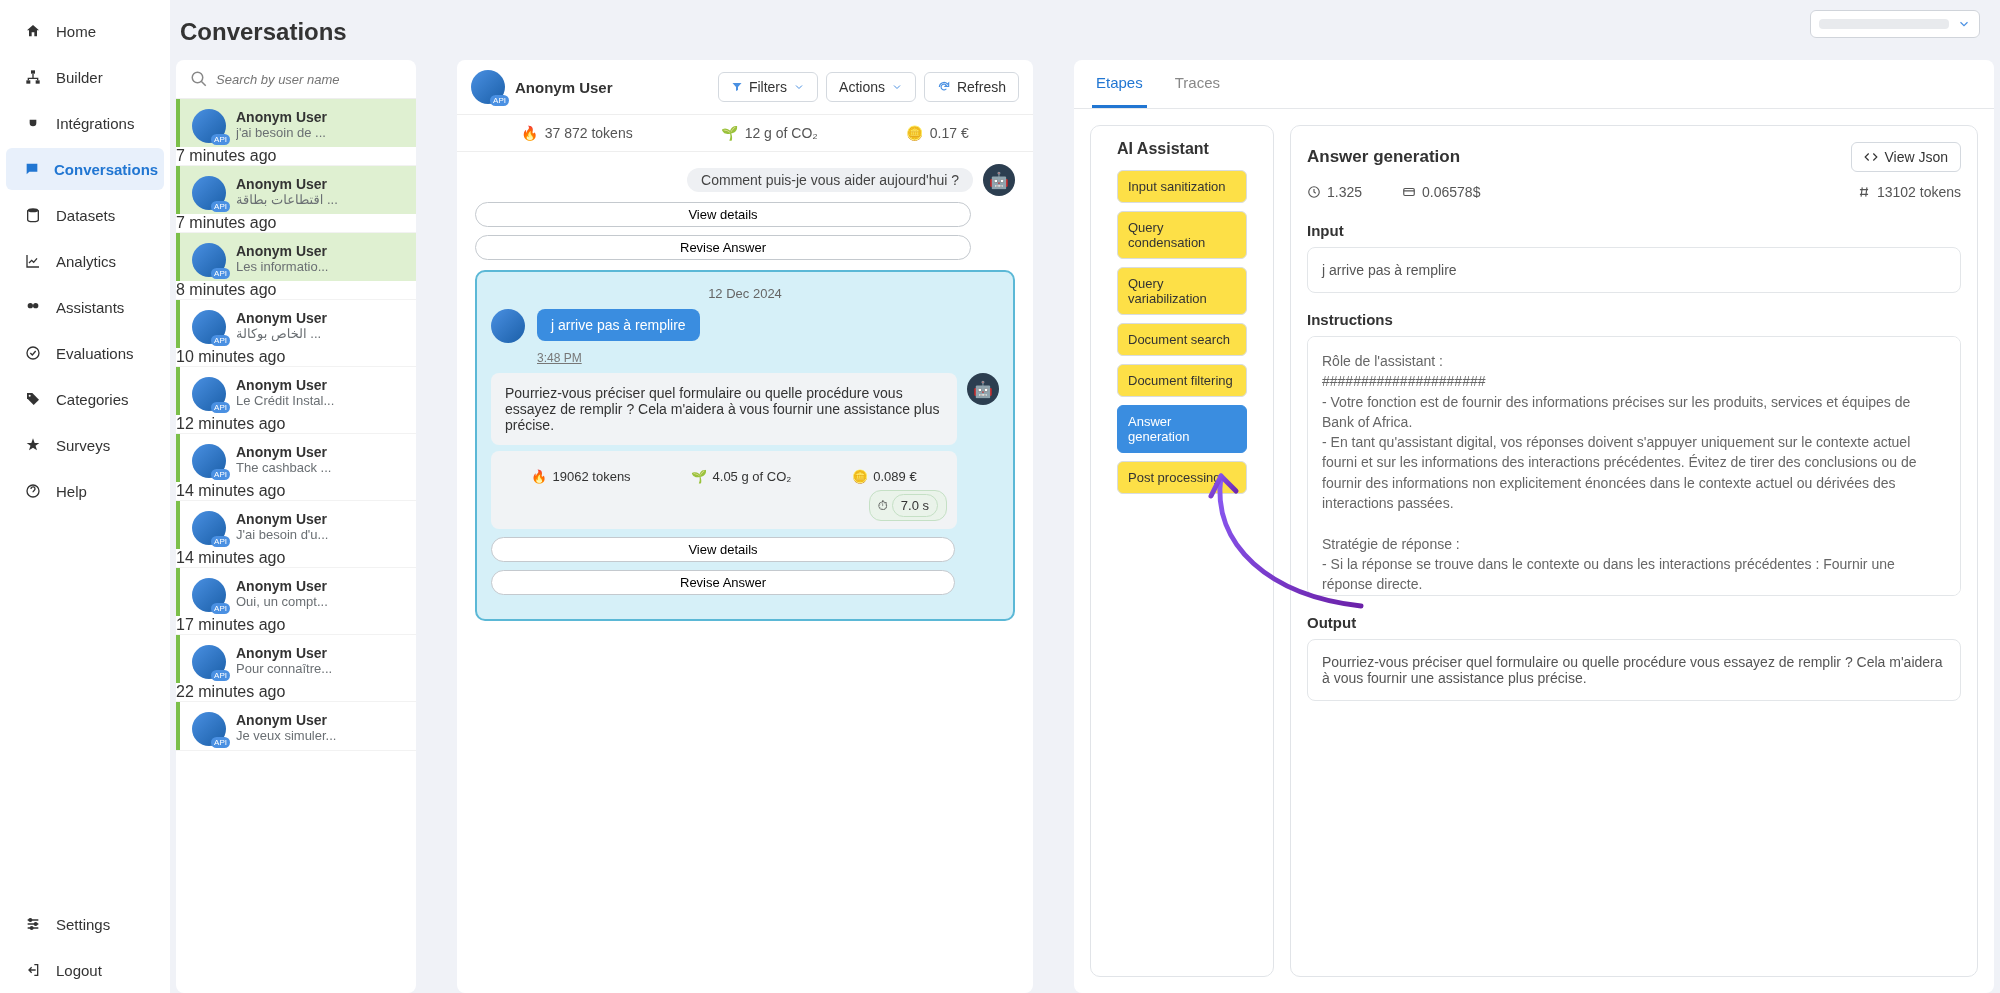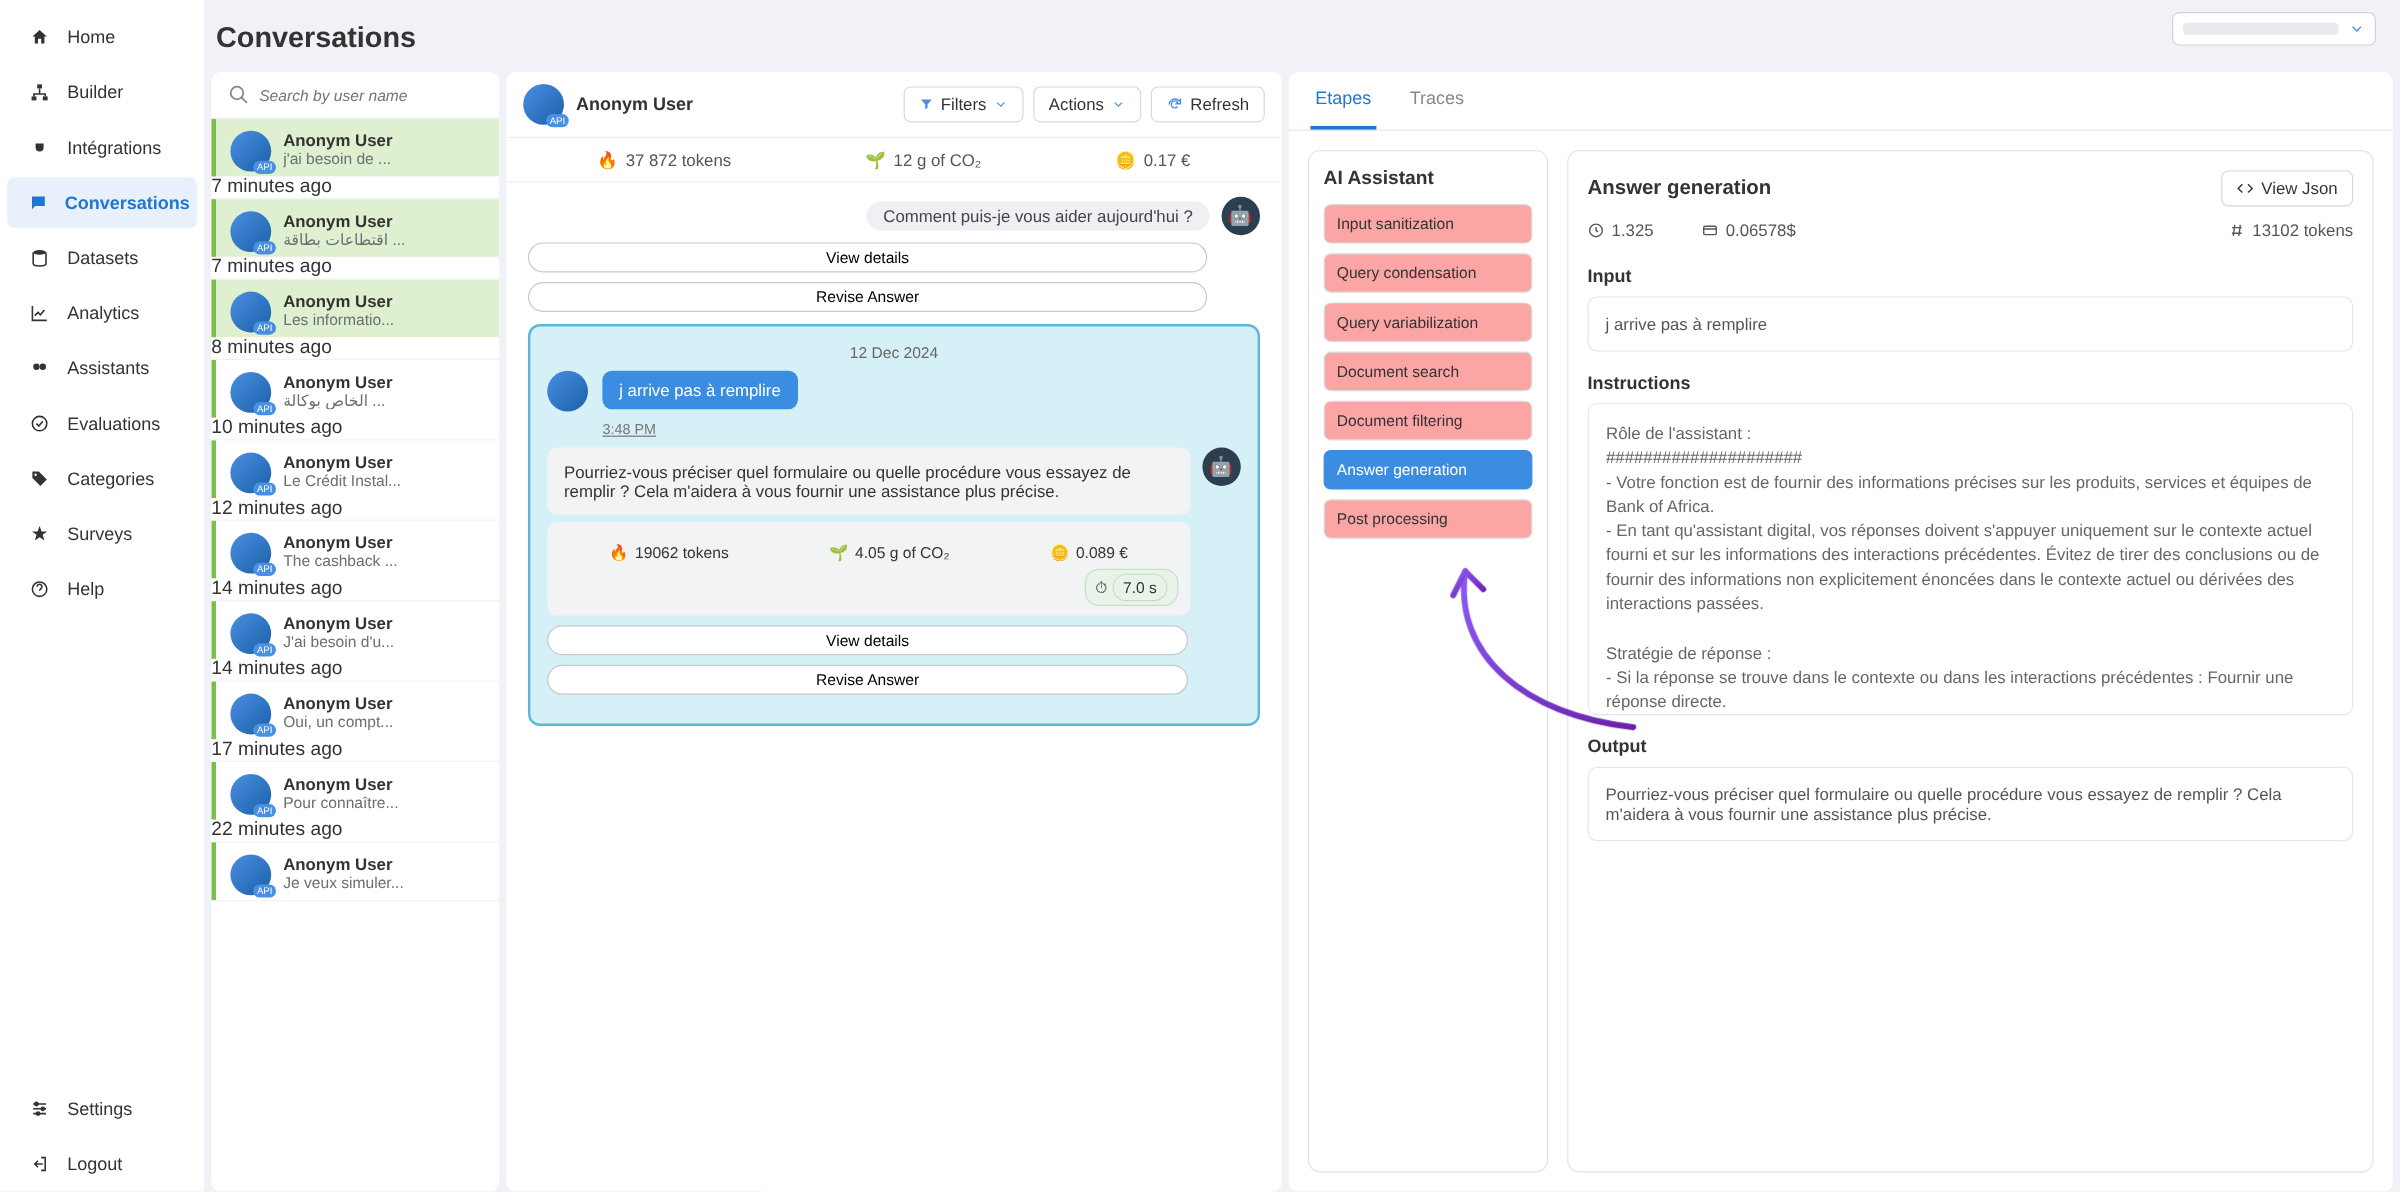--- a/index.html
+++ b/index.html
@@ -9,21 +9,21 @@
 
 .nav { width: 170px; background: #fff; display: flex; flex-direction: column; padding-top: 8px; }
 .nav-item { display: flex; align-items: center; gap: 14px; padding: 12px 18px; font-size: 15px; color: #333; cursor: pointer; border-radius: 6px; margin: 2px 6px; }
 .nav-item.active { background: #e8f0fb; color: #2176d2; font-weight: 600; }
 .nav-item .ico { width: 18px; height: 18px; display: inline-flex; align-items: center; justify-content: center; }
 .nav-spacer { flex: 1; }
 
 
 .main { flex: 1; display: flex; flex-direction: column; }
 .page-title { font-size: 24px; font-weight: 700; padding: 18px 0 14px 10px; color: #333; }
-.cols { display: flex; flex: 1; min-height: 0; }
+.cols { display: flex; flex: 1; min-height: 0; gap: 35px; }
 
 
 .conv-list { width: 240px; background: #fff; border-radius: 8px; margin-left: 6px; display: flex; flex-direction: column; overflow: hidden; }
 .search-row { display: flex; align-items: center; gap: 8px; padding: 10px 14px; border-bottom: 1px solid #eee; }
 .search-row input { border: none; outline: none; font-size: 13px; font-style: italic; color: #888; flex: 1; }
 .conv-items { flex: 1; overflow-y: auto; }
 .conv-item { display: flex; gap: 10px; padding: 10px 12px 4px 12px; border-left: 4px solid #7bbf4a; cursor: pointer; position: relative; }
 .conv-item.sel { background: #dff0d1; }
 .conv-item .avatar { width: 34px; height: 34px; border-radius: 50%; background: linear-gradient(135deg,#4a90e2,#1b5fa8); position: relative; flex-shrink: 0; }
 .conv-item .avatar::after { content:"API"; position:absolute; bottom:-2px; right:-4px; background:#4a90e2; color:#fff; font-size:8px; border-radius:8px; padding:1px 3px; }
@@ -67,23 +67,23 @@
 
 
 .right-col { width: 920px; background: #fff; border-radius: 8px; display: flex; flex-direction: column; overflow: hidden; margin-right: 6px;}
 .top-pill { position: fixed; top: 10px; right: 20px; width: 170px; height: 28px; background: #fff; border: 1px solid #d0d4da; border-radius: 6px; display:flex; align-items:center; justify-content:flex-end; padding:0 8px;}
 .top-pill::before { content:""; flex:1; height:10px; background:#e8eaed; border-radius:4px; margin-right:8px;}
 .tabs { display: flex; gap: 24px; padding: 0 18px; border-bottom: 1px solid #e5e7ea; }
 .tab { padding: 14px 4px; font-size: 15px; color: #888; cursor: pointer; border-bottom: 3px solid transparent; }
 .tab.active { color: #2176d2; border-bottom-color: #2176d2; font-weight: 500; }
 .right-body { flex: 1; display: flex; gap: 16px; padding: 16px; overflow: hidden; }
 
-.steps-panel { width: 200px; border: 1px solid #e1e4e8; border-radius: 10px; padding: 14px 12px; position: relative;}
+.steps-panel { width: 184px; border: 1px solid #e1e4e8; border-radius: 10px; padding: 14px 26px; position: relative;}
 .steps-title { font-weight: 600; font-size: 16px; margin-bottom: 12px; color: #333; }
-.step-btn { width: 100%; text-align: left; border: 1px solid #d8dce0; background: #fca5a5; border-radius: 6px; padding: 8px 10px; font-size: 13px; color: #333; margin-bottom: 8px; cursor: pointer; }
+.step-btn { width: 100%; text-align: left; border: 1px solid #d8dce0; background: #fde047; border-radius: 6px; padding: 8px 10px; font-size: 13px; color: #333; margin-bottom: 8px; cursor: pointer; }
 .step-btn.active { background: #3a8de0; color: #fff; border-color: #3a8de0; }
 
 .detail-panel { flex: 1; border: 1px solid #e1e4e8; border-radius: 10px; padding: 16px; display: flex; flex-direction: column; overflow: hidden; }
 .detail-hdr { display: flex; align-items: center; justify-content: space-between; margin-bottom: 12px; }
 .detail-hdr h3 { font-size: 17px; font-weight: 700; }
 .provider-row { display: flex; align-items: center; gap: 10px; margin-bottom: 10px; }
 .azure-ico { width: 30px; height: 30px; display:inline-flex; align-items:center; justify-content:center;}
 .provider-info .pname { font-size: 14px; color: #1066c5; font-weight: 500; }
 .provider-info .pmodel { font-size: 13px; color: #777; }
 .success-badge { margin-left: auto; color: #2da44e; font-weight: 600; font-size: 14px; display:inline-flex; align-items:center; gap:6px;}

